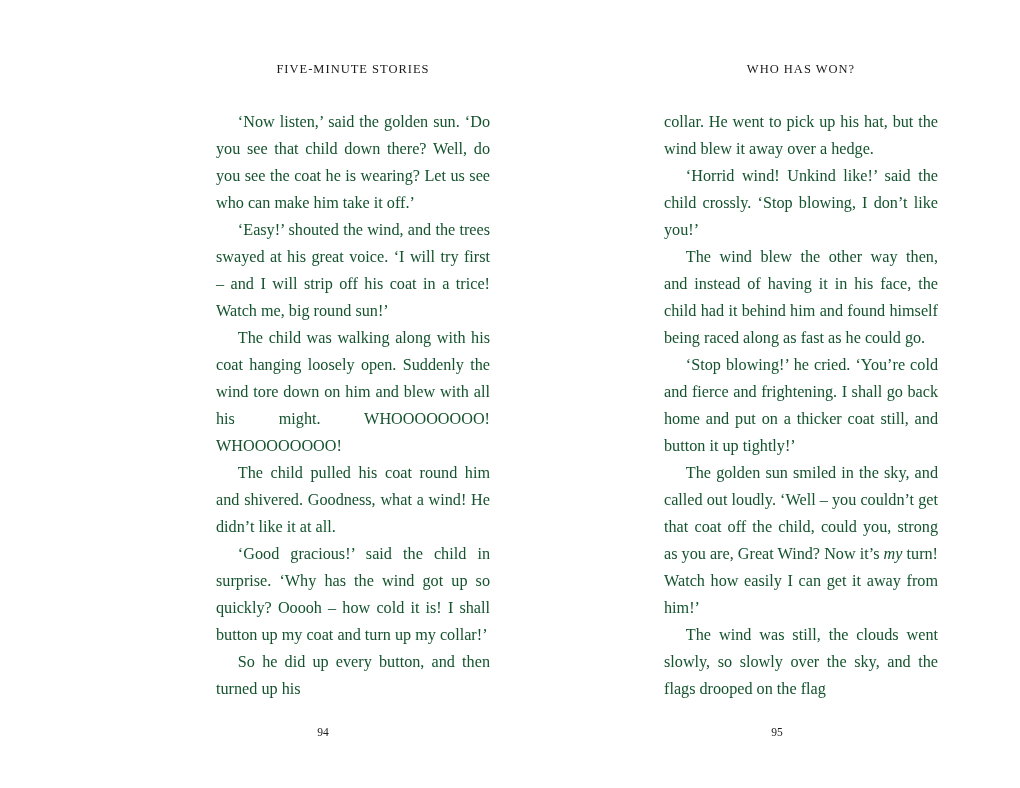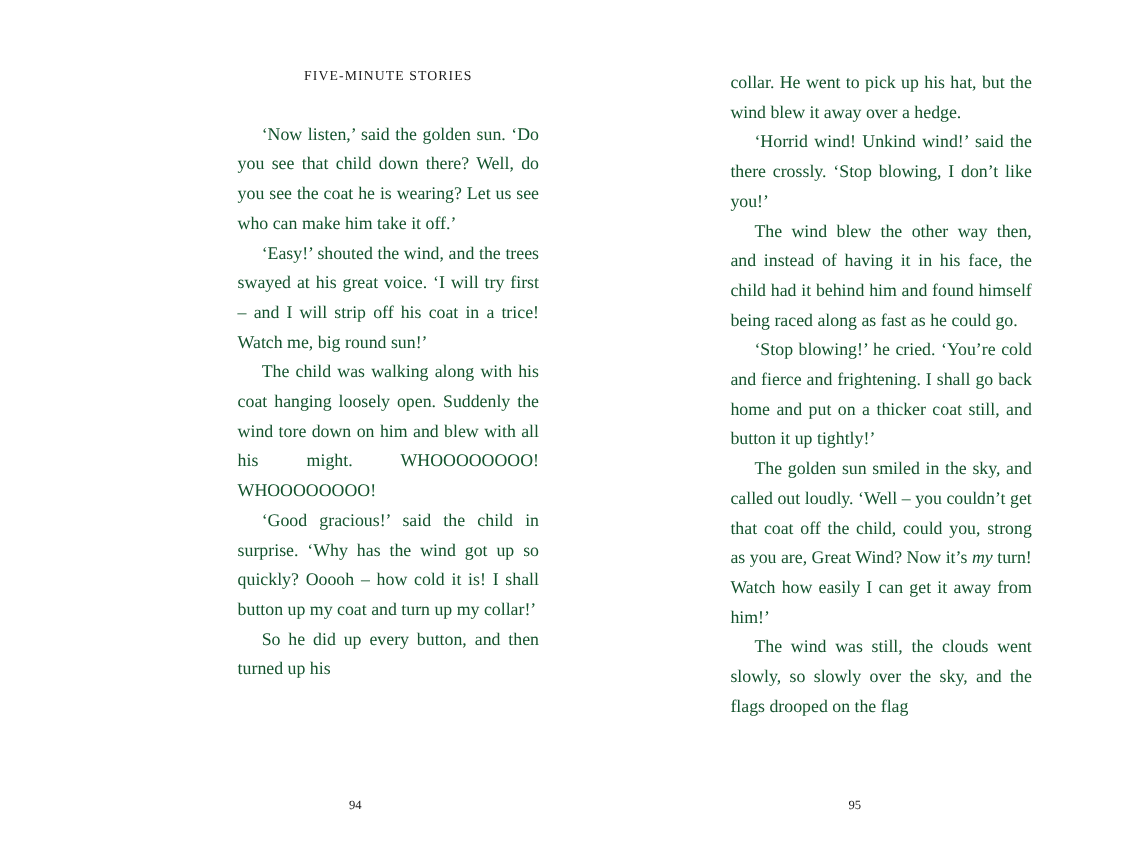--- a/index.html
+++ b/index.html
@@ -68,30 +68,32 @@
 <body>
 
 <div class="spread">
 
   <div class="page left">
     <div class="running-head">Five-Minute Stories</div>
     <div class="body-text">
       <p>‘Now listen,’ said the golden sun. ‘Do you see that child down there? Well, do you see the coat he is wearing? Let us see who can make him take it off.’</p>
       <p>‘Easy!’ shouted the wind, and the trees swayed at his great voice. ‘I will try first – and I will strip off his coat in a trice! Watch me, big round sun!’</p>
       <p>The child was walking along with his coat hanging loosely open. Suddenly the wind tore down on him and blew with all his might. WHOOOOOOOO! WHOOOOOOOO!</p>
+      <p>The child pulled his coat round him and shivered. Goodness, what a wind! He didn’t like it at all.</p>
       <p>‘Good gracious!’ said the child in surprise. ‘Why has the wind got up so quickly? Ooooh – how cold it is! I shall button up my coat and turn up my collar!’</p>
       <p>So he did up every button, and then turned up his</p>
     </div>
     <div class="folio">94</div>
   </div>
 
   <div class="page right">
+    <div class="running-head">Who Has Won?</div>
     <div class="body-text">
       <p style="text-indent:0">collar. He went to pick up his hat, but the wind blew it away over a hedge.</p>
-      <p>‘Horrid wind! Unkind wind!’ said the there crossly. ‘Stop blowing, I don’t like you!’</p>
+      <p>‘Horrid wind! Unkind like!’ said the child crossly. ‘Stop blowing, I don’t like you!’</p>
       <p>The wind blew the other way then, and instead of having it in his face, the child had it behind him and found himself being raced along as fast as he could go.</p>
       <p>‘Stop blowing!’ he cried. ‘You’re cold and fierce and frightening. I shall go back home and put on a thicker coat still, and button it up tightly!’</p>
       <p id="para-italic">The golden sun smiled in the sky, and called out loudly. ‘Well – you couldn’t get that coat off the child, could you, strong as you are, Great Wind? Now it’s <em>my</em> turn! Watch how easily I can get it away from him!’</p>
       <p>The wind was still, the clouds went slowly, so slowly over the sky, and the flags drooped on the flag</p>
     </div>
     <div class="folio">95</div>
   </div>
 
 </div>
 

